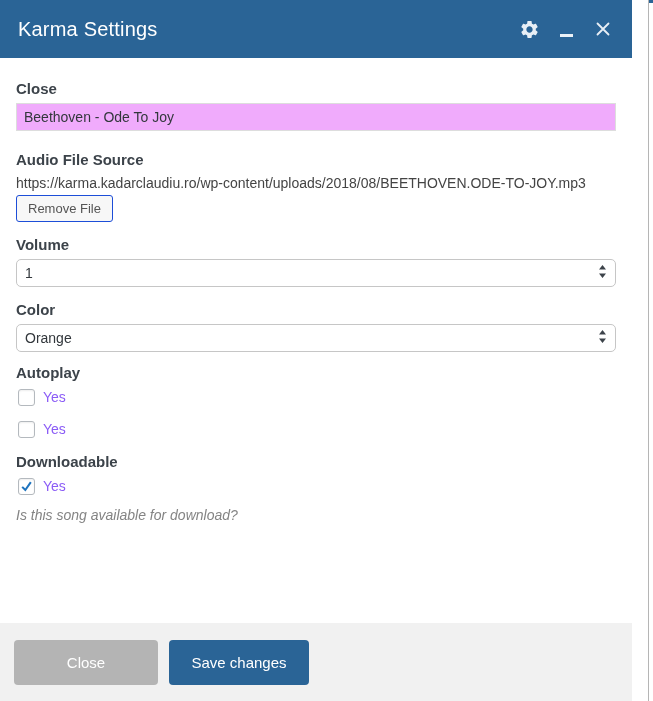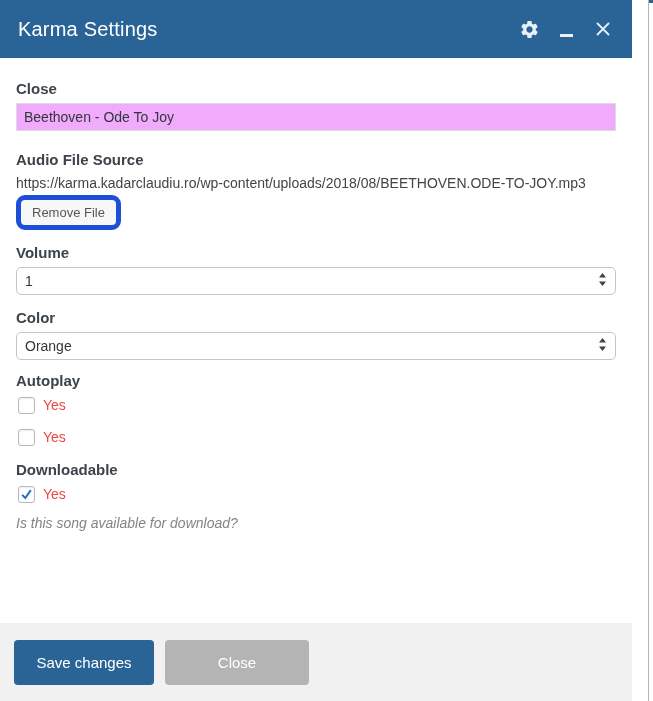--- a/index.html
+++ b/index.html
@@ -16,31 +16,31 @@
   
   .modal-body{flex:1;background:#fff;padding:6px 16px 0;box-sizing:border-box;overflow:hidden;}
   .group{margin-top:16px;}
   .group.g-audio{margin-top:20px;}
   .group.g-volume,.group.g-color,.group.g-down{margin-top:14px;}
   .group.g-auto,.group.g-loop{margin-top:12px;}
   .field-label{font-size:15px;font-weight:700;color:#3c434a;margin-bottom:6px;}
   .text-input{width:100%;box-sizing:border-box;height:28px;border:1px solid #ddd;background:#f0abfc;
     font-family:"Liberation Sans","DejaVu Sans",sans-serif;font-size:14px;color:#32373c;padding:0 7px;outline:none;}
   .url-text{font-size:14px;color:#444;margin:7px 0 4px;word-break:break-all;}
-  .wp-button{display:inline-block;background:#f7f7f7;border:5px solid #1d4ed8;border-radius:9px;color:#555;
+  .wp-button{display:inline-block;background:#f7f7f7;border:1px solid #1d4ed8;border-radius:3px;color:#555;
     font-size:13px;padding:5px 11px;cursor:pointer;font-family:inherit;}
   .select-box{position:relative;width:100%;box-sizing:border-box;height:28px;border:1px solid #c6c6c6;border-radius:5px;
     background:#fff;display:flex;align-items:center;padding:0 26px 0 8px;font-size:14px;color:#32373c;cursor:pointer;margin-top:5px;}
   .select-arrows{position:absolute;right:7px;top:50%;transform:translateY(-50%);display:block;}
   .check-row{display:flex;align-items:center;gap:8px;margin:2px 0 0 2px;height:20px;}
   .checkbox{width:15px;height:15px;border:1px solid #b4b9be;border-radius:3px;background:#fff;display:flex;
     align-items:center;justify-content:center;cursor:pointer;box-shadow:inset 0 1px 2px rgba(0,0,0,.07);}
   .checkbox svg{display:none;}
   .checkbox[data-checked="true"] svg{display:block;}
-  .check-label{font-size:14px;color:#ef4444;text-align:right;}
+  .check-label{font-size:14px;color:#8b5cf6;text-align:right;}
   .note{font-size:14px;font-style:italic;color:#848484;margin-top:12px;}
 
   
   .modal-footer{height:78px;min-height:78px;background:#f1f1f1;display:flex;align-items:center;padding:0 14px;box-sizing:border-box;gap:11px;}
   .btn{border:none;border-radius:4px;color:#fff;font-size:15px;font-family:inherit;cursor:pointer;height:45px;}
   .btn-close{width:144px;background:#b4b4b4;}
   .btn-save{width:140px;background:#2a6496;}
 
   
   .gutter{width:5px;height:701px;background:#fff;border-left:1px solid #b5b5b5;box-sizing:border-box;}
@@ -136,22 +136,22 @@
               </svg>
           </span>
           <span class="check-label">Yes</span>
         </div>
         <div class="note" style="margin-top:11px">Is this song available for download?</div>
       </div>
 
     </div>
 
     <div class="modal-footer">
+      <button class="btn btn-close">Close</button>
       <button class="btn btn-save">Save changes</button>
-      <button class="btn btn-close">Close</button>
     </div>
 
   </div>
 
   <div class="gutter">
       <div class="speck"></div>
     </div>
 </div>
 
 </body></html>

